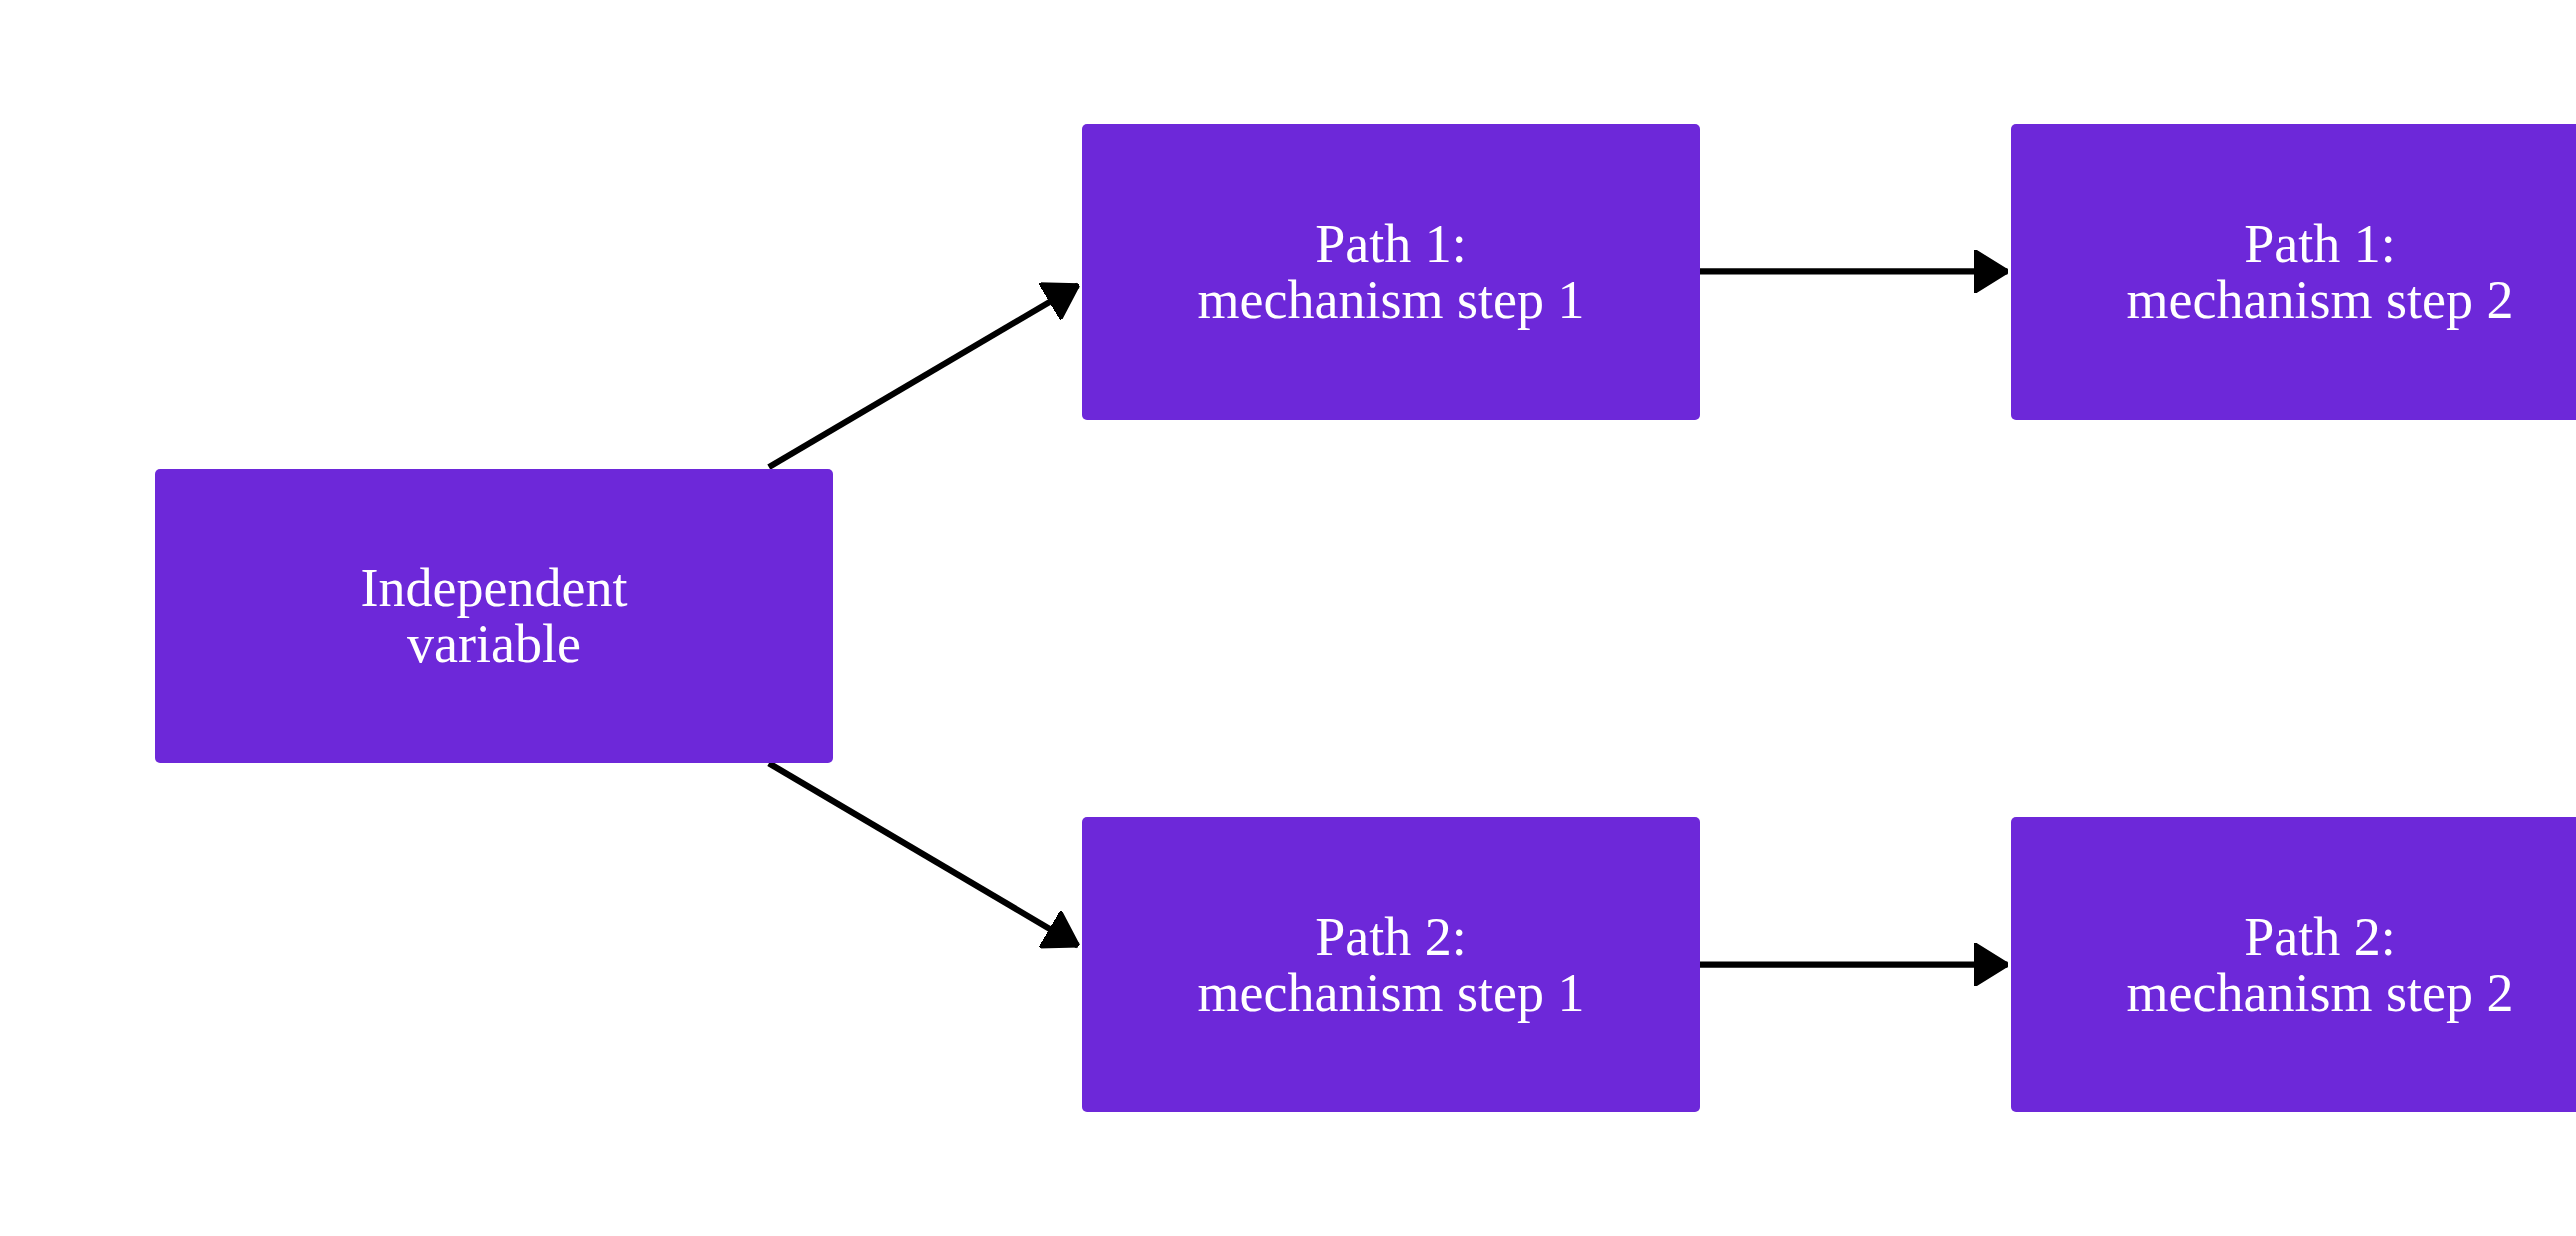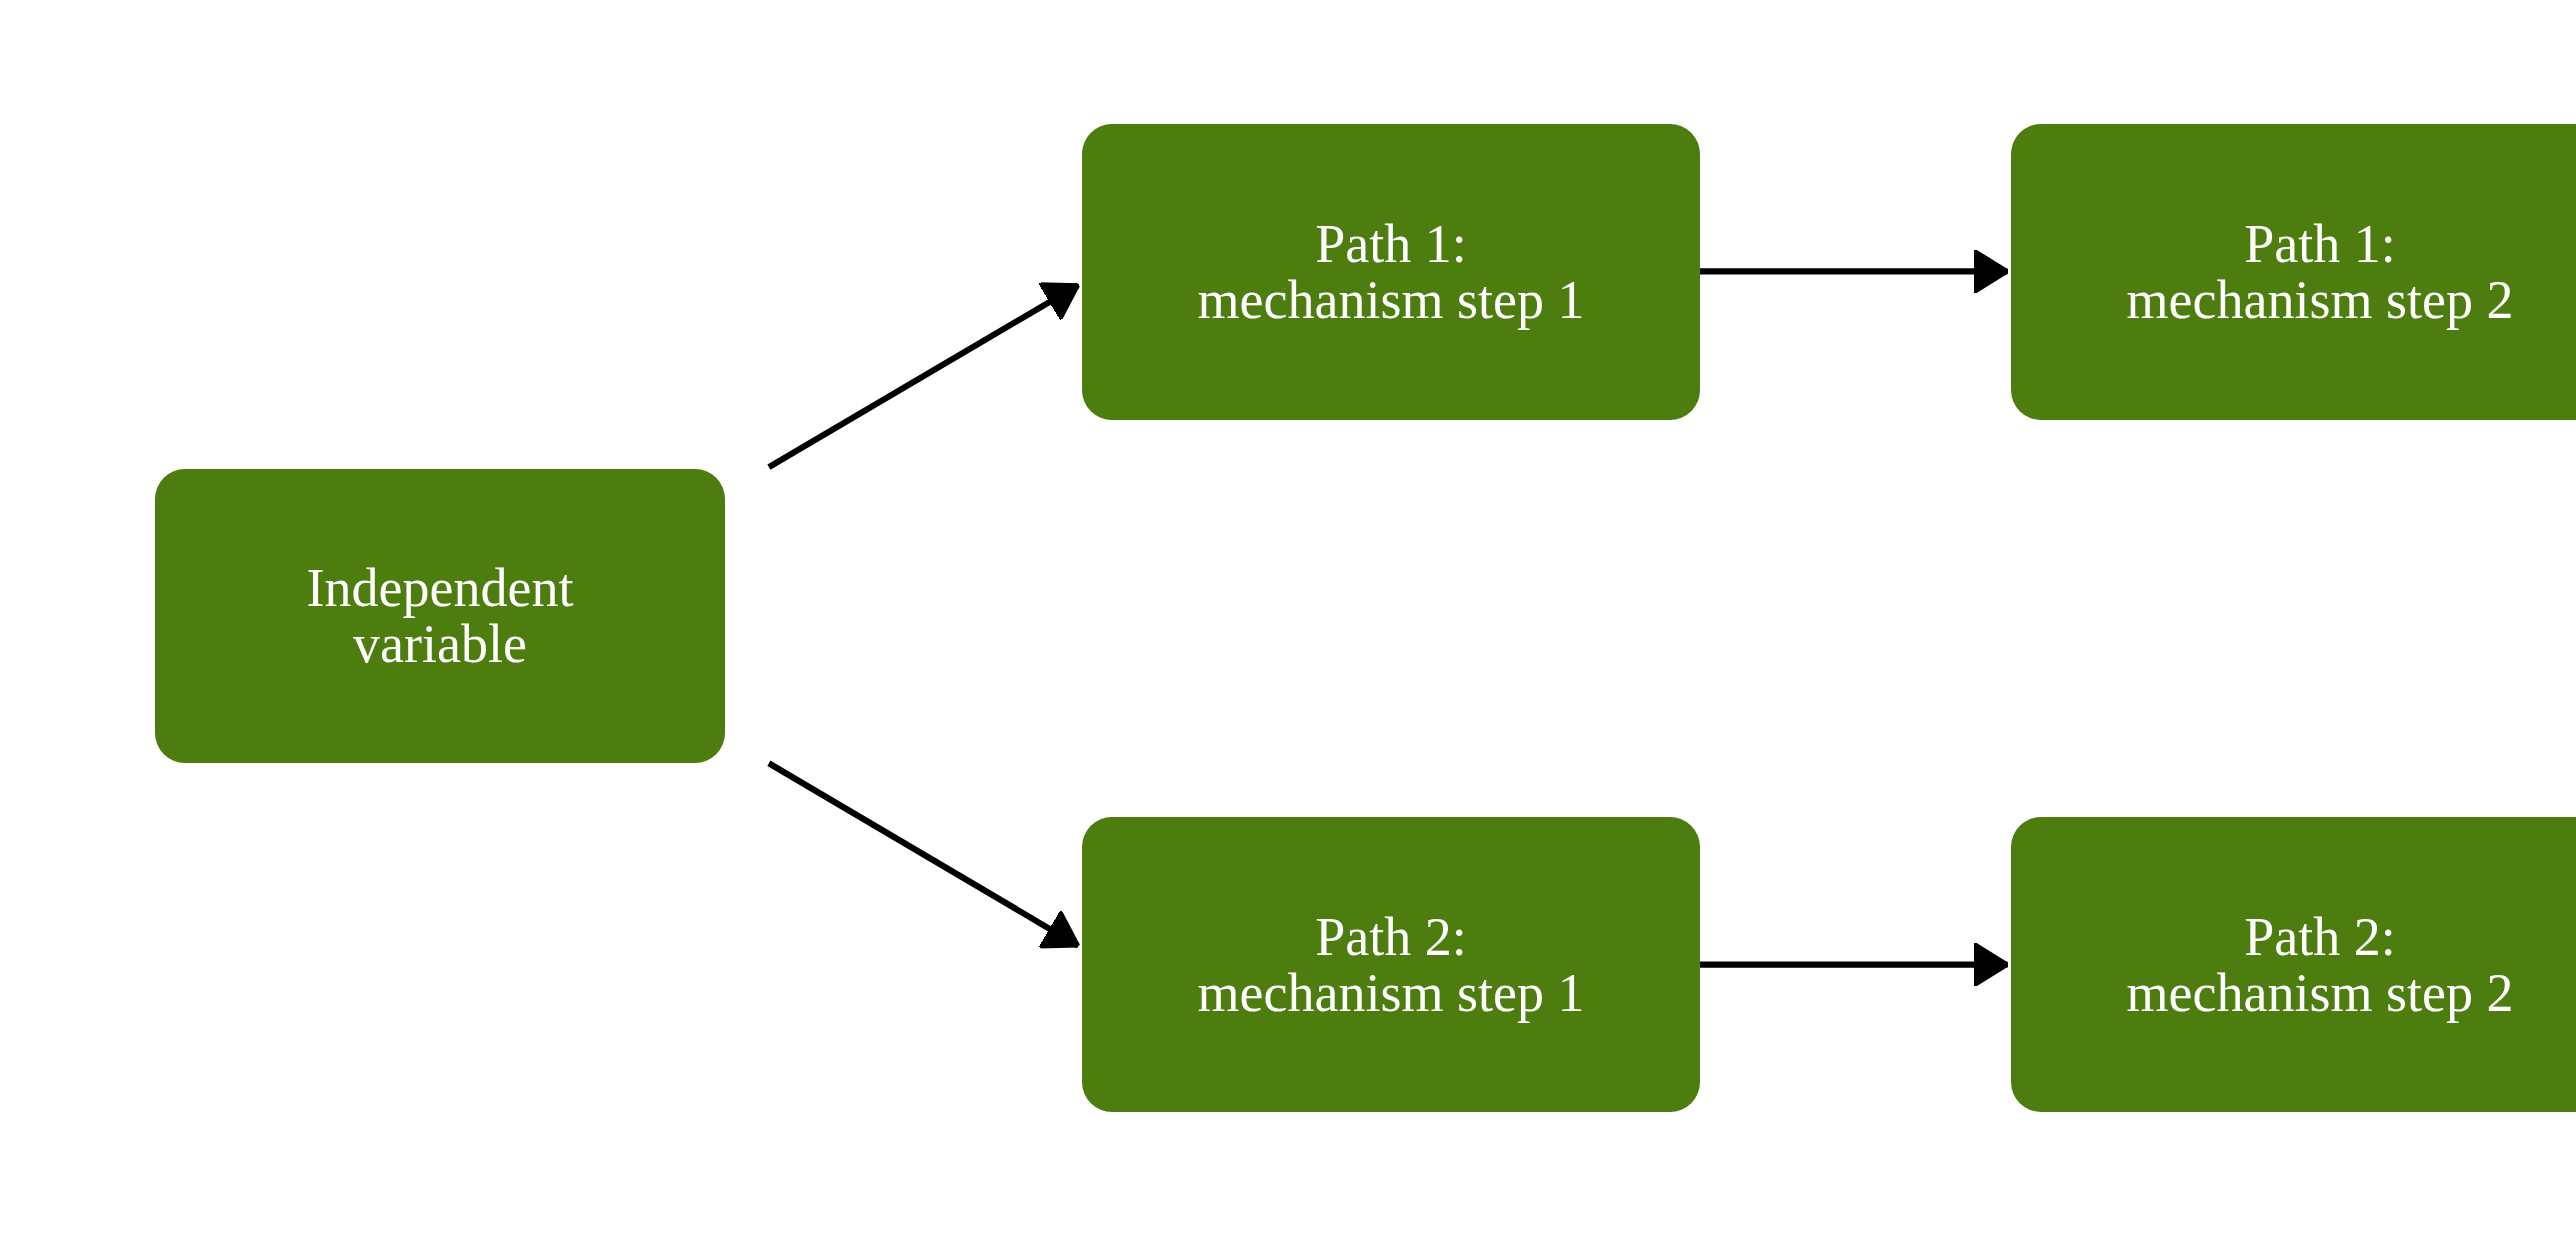--- a/index.html
+++ b/index.html
@@ -19,36 +19,36 @@
   }
   .edge-layer {
     position: absolute;
     left: 0;
     top: 0;
     width: 3709px;
     height: 1236px;
   }
   .node {
     position: absolute;
-    background: #4d7c0f;
-    border-radius: 30px;
+    background: #6d28d9;
+    border-radius: 5px;
     display: flex;
     align-items: center;
     justify-content: center;
     text-align: center;
     color: #ffffff;
   }
   .node .label {
     white-space: pre-line;
     font-size: 54px;
     line-height: 56px;
     color: #ffffff;
   }
   
-  .node-independent { left: 155px;  top: 469px;  width: 570px; height: 294px; }
+  .node-independent { left: 155px;  top: 469px;  width: 678px; height: 294px; }
   .node-p1s1        { left: 1082px; top: 124px;  width: 618px; height: 296px; }
   .node-p1s2        { left: 2011px; top: 124px;  width: 618px; height: 296px; }
   .node-p2s1        { left: 1082px; top: 817px; width: 618px; height: 295px; }
   .node-p2s2        { left: 2011px; top: 817px; width: 618px; height: 295px; }
   .edge { stroke: #000000; stroke-width: 12; fill: none; }
 </style>
 </head>
 <body>
 
 <div class="canvas">

